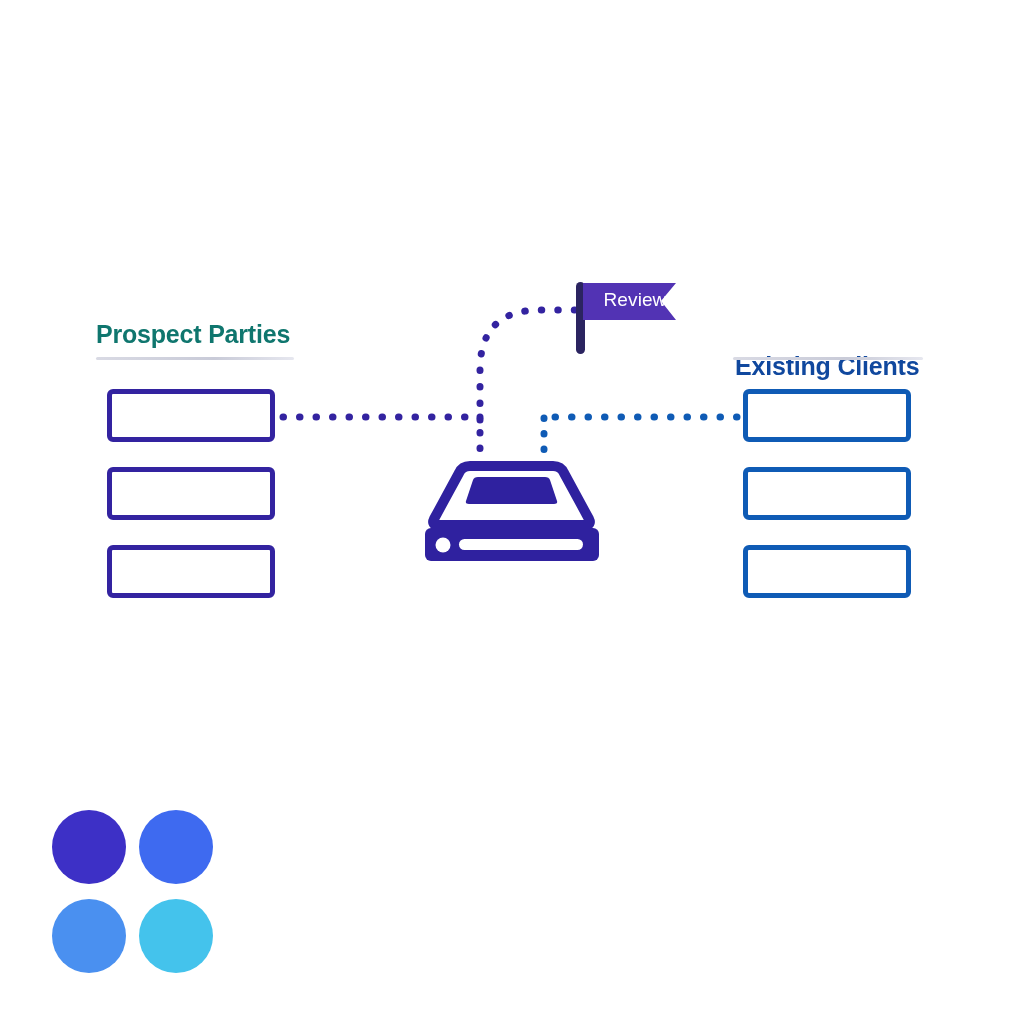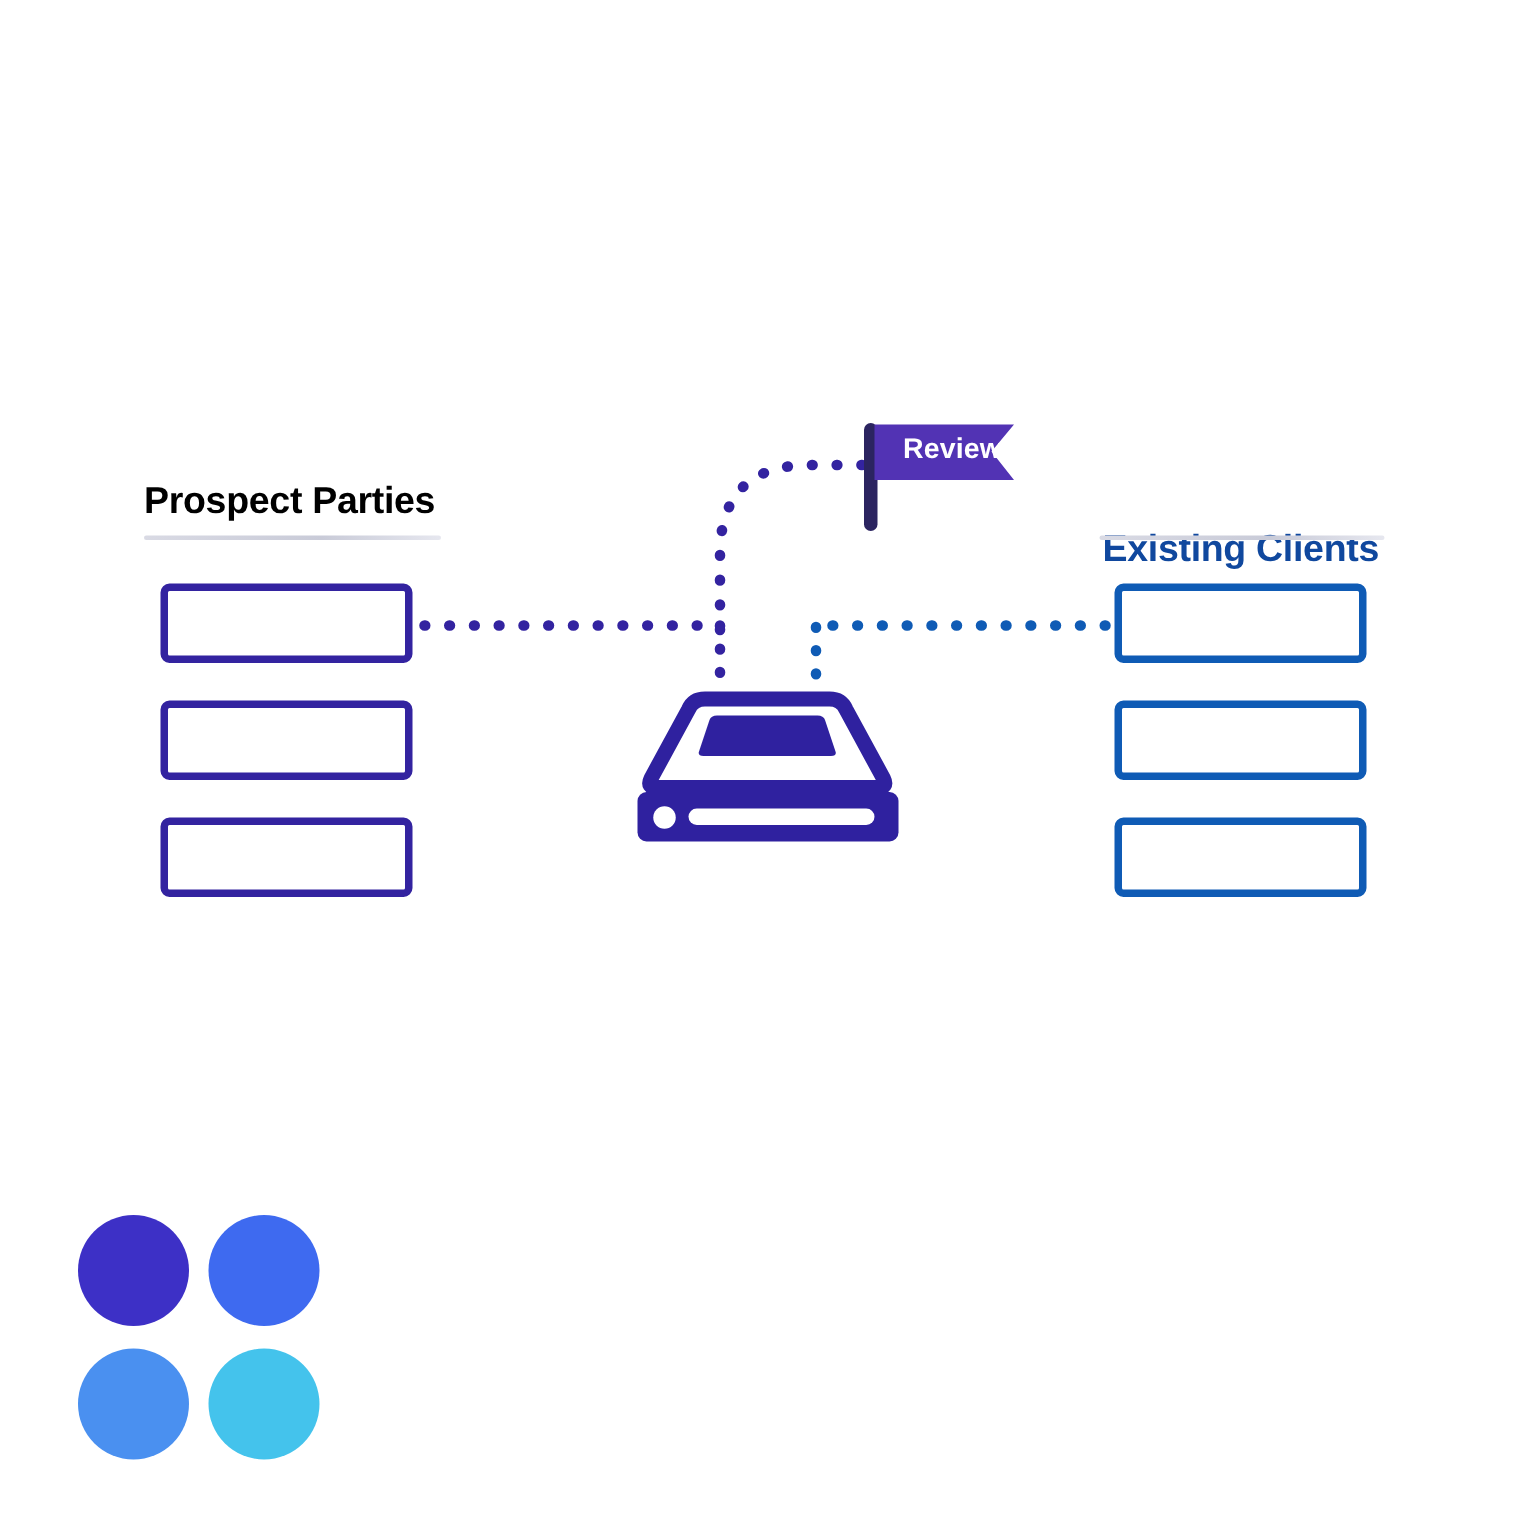--- a/index.html
+++ b/index.html
@@ -72,21 +72,21 @@
   #flag-label-text {
     position: absolute;
     left: 17px;
     top: 0px;
     width: 86px;
     height: 38px;
     line-height: 38px;
     text-align: center;
     color: #ffffff;
     font-family: "Liberation Sans", sans-serif;
-    font-weight: bold;
+    font-weight: normal;
     font-size: 19px;
     letter-spacing: 0.1px;
     z-index: 3;
     pointer-events: none;
   }
 
   
   #swatch-row {
     position: absolute;
     left: 52px;
@@ -145,21 +145,21 @@
 
     <rect x="425" y="528" width="174" height="33" rx="6" fill="#2f219f"></rect>
 
     <circle cx="443" cy="545" r="7.5" fill="#ffffff"></circle>
 
     <rect x="459" y="539" width="124" height="11" rx="5.5" fill="#ffffff"></rect>
   </g>
 
 </svg>
 
-<div class="col-heading" id="heading-left" style="color: #000000;">Prospect Parties</div>
+<div class="col-heading" id="heading-left" style="color: #0f766e;">Prospect Parties</div>
 <div class="heading-rule" id="rule-left"></div>
 
 <div class="record-box left row1" style="border-color: rgb(51, 35, 160);"></div>
 <div class="record-box left row2" style="border-color: rgb(51, 35, 160);"></div>
 <div class="record-box left row3" style="border-color: rgb(51, 35, 160);"></div>
 
 <div class="col-heading" id="heading-right" style="color: rgb(16, 72, 158); margin-top: 32px;">Existing Clients</div>
 <div class="heading-rule" id="rule-right"></div>
 
 <div class="record-box right row1" style="border-color: rgb(15, 91, 181);"></div>

